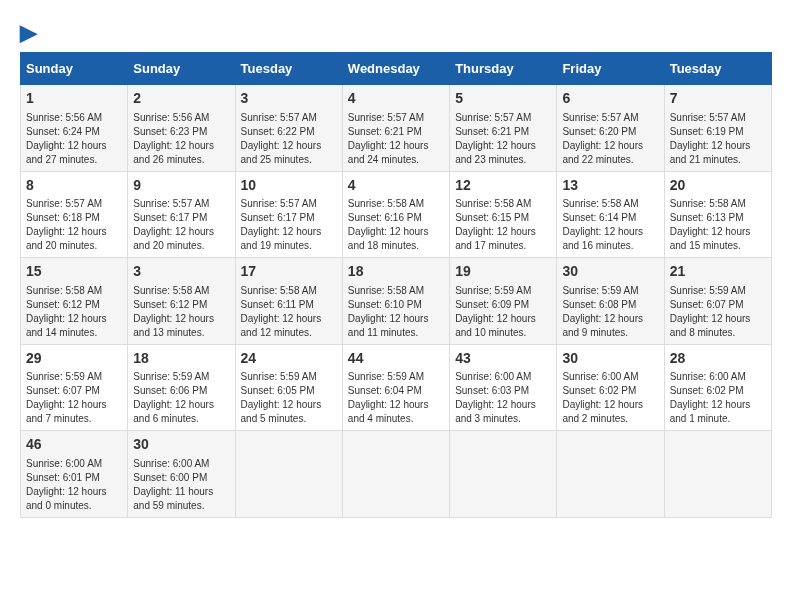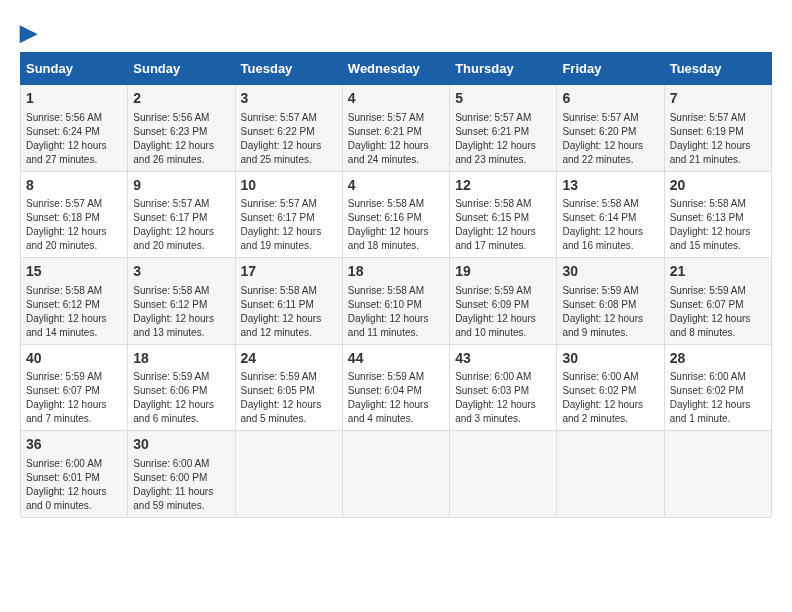--- a/index.html
+++ b/index.html
@@ -255,21 +255,21 @@
         <td>
           <span class="day-num">21</span>
           <div class="day-info" style="white-space: pre-line;">Sunrise: 5:59 AM
 Sunset: 6:07 PM
 Daylight: 12 hours
 and 8 minutes.</div>
         </td>
       </tr>
       <tr>
         <td>
-          <span class="day-num">40</span>
+          <span class="day-num">29</span>
           <div class="day-info" style="white-space: pre-line;">Sunrise: 5:59 AM
 Sunset: 6:07 PM
 Daylight: 12 hours
 and 7 minutes.</div>
         </td>
         <td>
           <span class="day-num">18</span>
           <div class="day-info" style="white-space: pre-line;">Sunrise: 5:59 AM
 Sunset: 6:06 PM
 Daylight: 12 hours
@@ -306,21 +306,21 @@
         <td>
           <span class="day-num">28</span>
           <div class="day-info" style="white-space: pre-line;">Sunrise: 6:00 AM
 Sunset: 6:02 PM
 Daylight: 12 hours
 and 1 minute.</div>
         </td>
       </tr>
       <tr>
         <td>
-          <span class="day-num">36</span>
+          <span class="day-num">46</span>
           <div class="day-info" style="white-space: pre-line;">Sunrise: 6:00 AM
 Sunset: 6:01 PM
 Daylight: 12 hours
 and 0 minutes.</div>
         </td>
         <td>
           <span class="day-num">30</span>
           <div class="day-info" style="white-space: pre-line;">Sunrise: 6:00 AM
 Sunset: 6:00 PM
 Daylight: 11 hours

